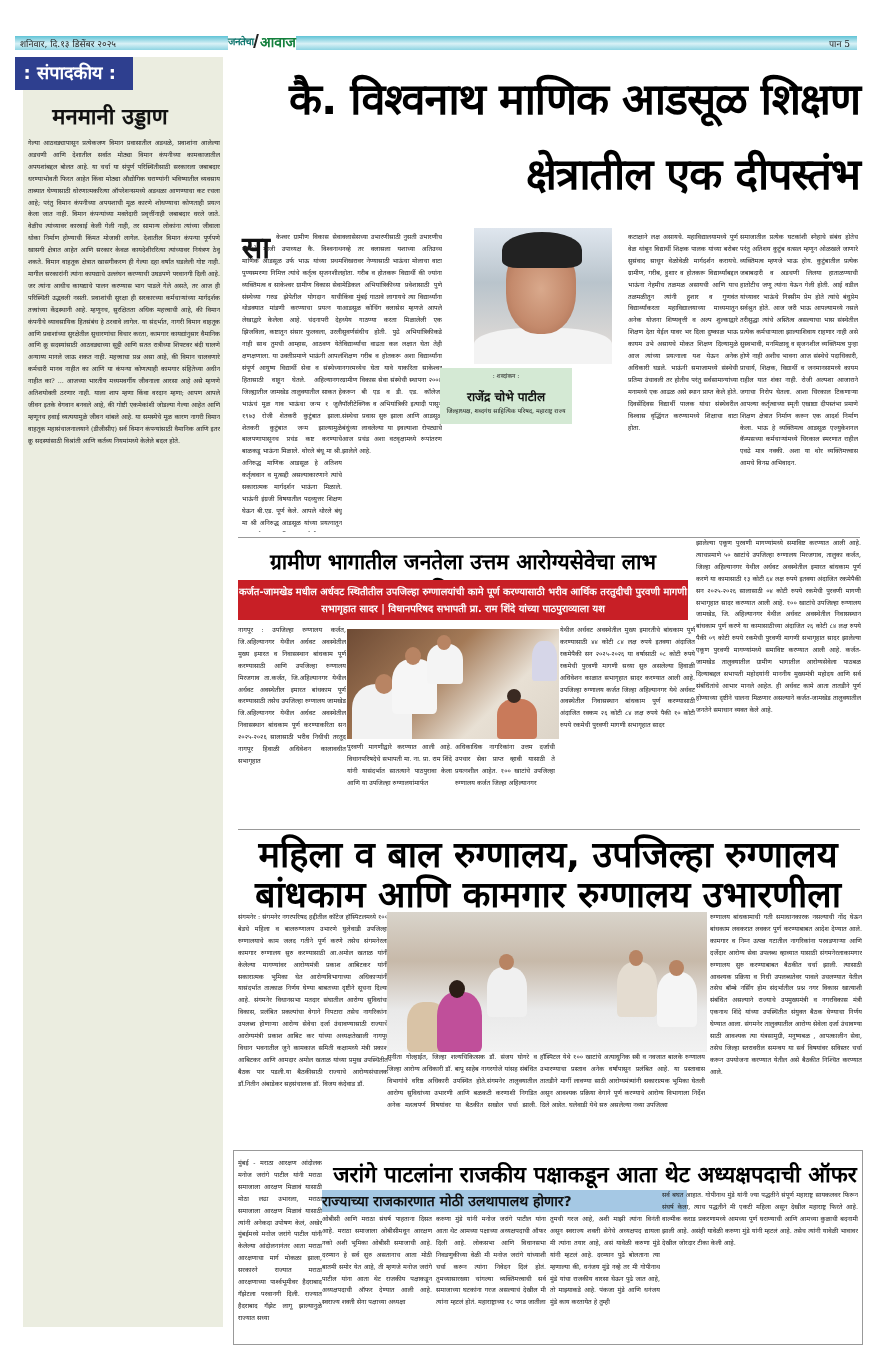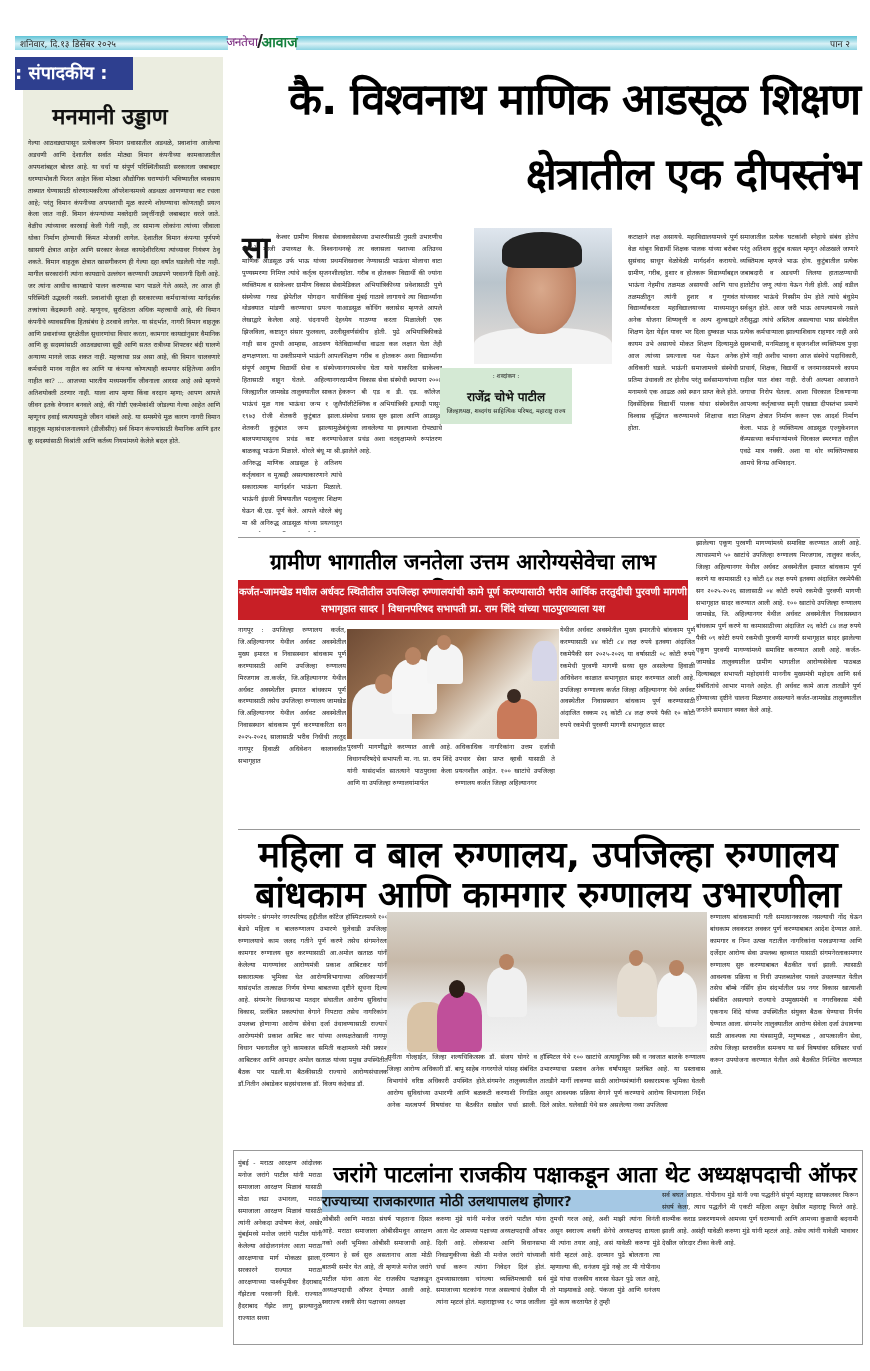--- a/index.html
+++ b/index.html
@@ -2,26 +2,26 @@
 <html><head>
 <meta charset="utf-8">
 <style>
 *{box-sizing:border-box;margin:0;padding:0}
 body{width:870px;height:1371px;background:#fff;font-family:"DejaVu Sans",sans-serif;color:#111;position:relative;overflow:hidden}
 .abs{position:absolute}
 #topbar{left:15px;top:36px;width:842px;height:14px;background:linear-gradient(180deg,#5fc3d6 0%,#d9f1f6 55%,#8ed4e2 100%);}
 #date{left:20px;top:37px;font-size:9px;color:#222;font-family:"DejaVu Serif",serif}
 #page-no{right:20px;top:37px;font-size:9px;color:#222;font-family:"DejaVu Serif",serif}
 #logo{left:228px;top:30px;width:68px;height:22px;display:flex;align-items:center;justify-content:center;background:#fff;}
-#logo span.l1{color:#701a75;font-weight:normal;font-size:12px;letter-spacing:-0.5px;font-family:"DejaVu Sans",sans-serif}
+#logo span.l1{color:#0f766e;font-weight:bold;font-size:10px;letter-spacing:-0.5px;font-family:"DejaVu Sans",sans-serif}
 #logo span.l2{color:#15803d;font-weight:bold;font-size:14px;font-family:"DejaVu Sans",sans-serif}
 #logo-mark{width:8px;height:14px;margin:0 1px;display:inline-block;border-left:2px solid #222;transform:skewX(-15deg)}
 #editorial{left:23px;top:57px;width:200px;height:1270px;background:#ebede0}
 #ed-banner{left:15px;top:57px;width:118px;height:33px;background:#2e3f8f;}
-#ed-banner-text{left:15px;top:60px;width:101px;text-align:left;color:#fff;font-size:18px;font-weight:bold}
+#ed-banner-text{left:15px;top:60px;width:101px;text-align:right;color:#fff;font-size:18px;font-weight:bold}
 #ed-title{left:23px;top:100px;width:174px;text-align:center;font-size:22px;font-weight:bold;color:#111}
 .bodytext{font-family:"DejaVu Serif",serif;font-size:6.4px;line-height:11.9px;color:#222;text-align:justify;overflow:hidden}
 #ed-body{left:28px;top:138px;width:192px;height:1190px}
 #main-headline{left:240px;top:62px;width:620px;text-align:right;font-size:43px;font-weight:bold;line-height:75px;letter-spacing:-1px;color:#000}
 #art1-col1{left:242px;top:232px;width:100px;height:300px}
 #dropcap{left:242px;top:226px;font-size:30px;font-weight:bold;color:#111}
 #art1-col2{left:342px;top:232px;width:100px;height:300px}
 #photo1{left:474px;top:228px;width:138px;height:136px;background:linear-gradient(180deg,#dfe6ee 0%,#b9c4cc 40%,#e9e0d9 100%);overflow:hidden}
 #photo1 .face{position:absolute;left:32px;top:16px;width:70px;height:90px;background:radial-gradient(ellipse at 50% 50%,#d9a98c 0%,#c48a6c 60%,#a56b50 100%);border-radius:40% 40% 45% 45%}
 #photo1 .hair{position:absolute;left:28px;top:4px;width:80px;height:36px;background:#222;border-radius:50% 50% 20% 20%}
@@ -61,21 +61,21 @@
 </head>
 <body>
 
 <div id="topbar" class="abs"></div>
 <div id="date" class="abs">शनिवार, दि.१३ डिसेंबर २०२५</div>
 <div id="logo" class="abs">
   <span class="l1">जनतेचा</span>
   <span id="logo-mark"></span>
   <span class="l2">आवाज</span>
 </div>
-<div id="page-no" class="abs">पान २</div>
+<div id="page-no" class="abs">पान 5</div>
 
 <div id="editorial" class="abs"></div>
 <div id="ed-banner" class="abs"></div>
 <div id="ed-banner-text" class="abs">: संपादकीय :</div>
 <div id="ed-title" class="abs">मनमानी उड्डाण</div>
 <div id="ed-body" class="abs bodytext">गेल्या आठवड्यापासून प्रत्येकजण विमान प्रवासातील अडथळे, प्रवाशांना आलेल्या अडचणी आणि देशातील सर्वात मोठ्या विमान कंपनीच्या कामकाजातील अपयशांबद्दल बोलत आहे. या चर्चा या संपूर्ण परिस्थितीसाठी सरकारला जबाबदार धरण्याभोवती फिरत आहेत किंवा मोठ्या औद्योगिक घराण्यांनी भविष्यातील व्यवसाय ताब्यात घेण्यासाठी धोरणात्मकरित्या ऑपरेशन्समध्ये अडथळा आणण्याचा कट रचला आहे; परंतु विमान कंपनीच्या अपयशाची मूळ कारणे शोधण्याचा कोणताही प्रयत्न केला जात नाही. विमान कंपन्यांच्या मक्तेदारी प्रवृत्तींनाही जबाबदार धरले जाते. वेळीच त्यांच्यावर कारवाई केली गेली नाही, तर सामान्य लोकांना त्यांच्या जीवाला धोका निर्माण होण्याची किंमत मोजावी लागेल. देशातील विमान कंपन्या पूर्णपणे खासगी क्षेत्रात आहेत आणि सरकार केवळ कायदेशीररित्या त्यांच्यावर नियंत्रण ठेवू शकते. विमान वाहतूक क्षेत्रात खासगीकरण ही गेल्या दहा वर्षांत घडलेली गोष्ट नाही. मागील सरकारांनी त्यांना कायद्याचे उल्लंघन करण्याची उघडपणे परवानगी दिली आहे. जर त्यांना आधीच कायद्याचे पालन करण्यास भाग पाडले गेले असते, तर आज ही परिस्थिती उद्भवली नसती. प्रवाशांची सुरक्षा ही सरकारच्या कर्मचाऱ्यांच्या मार्गदर्शक तत्त्वांच्या केंद्रस्थानी आहे. म्हणूनच, सुरक्षितता अधिक महत्त्वाची आहे, की विमान कंपनीचे व्यावसायिक हितसंबंध हे ठरवावे लागेल. या संदर्भात, नागरी विमान वाहतूक आणि प्रवाशांच्या सुरक्षेतील सुधारणांचा विचार करता, कामगार कायद्यांनुसार वैमानिक आणि क्रू सदस्यांसाठी आठवड्याच्या सुट्टी आणि सतत रात्रीच्या शिफ्टवर बंदी घालणे अन्याय्य मानले जाऊ शकत नाही. महत्त्वाचा प्रश्न असा आहे, की विमान चालवणारे कर्मचारी मानव नाहीत का आणि या कंपन्या कोणत्याही कामगार संहितेच्या अधीन नाहीत का? ... आजच्या भारतीय मध्यमवर्गीय जीवनाला आरसा आहे असे म्हणणे अतिशयोक्ती ठरणार नाही. याला शाप म्हणा किंवा वरदान म्हणा; आपण आपले जीवन इतके वेगवान बनवले आहे, की गोष्टी एकमेकांशी जोडल्या गेल्या आहेत आणि म्हणूनच हवाई व्यत्ययामुळे जीवन थांबले आहे. या समस्येचे मूळ कारण नागरी विमान वाहतूक महासंचालनालयाने (डीजीसीए) सर्व विमान कंपन्यांसाठी वैमानिक आणि इतर क्रू सदस्यांसाठी विश्रांती आणि कर्तव्य नियमांमध्ये केलेले बदल होते.</div>
 
 <div id="main-headline" class="abs">कै. विश्वनाथ माणिक आडसूळ शिक्षण क्षेत्रातील एक दीपस्तंभ</div>
 <div id="dropcap" class="abs">सा</div>
 <div id="art1-col1" class="abs bodytext" style="text-indent:34px">केश्वर ग्रामीण विकास सेवा संस्थेचे माजी उपाध्यक्ष कै. विश्वनाथ माणिक आडसूळ उर्फ भाऊ यांच्या प्रथम पुण्यस्मरणा निमित्त त्यांचे कर्तृत्व सृजनशील व्यक्तिमत्व व साकेश्वर ग्रामीण विकास सेवा संस्थेच्या गरुड झेपेतील योगदान याची थोडक्यात मांडणी करण्याचा प्रयत्न या लेखाद्वारे केलेला आहे. चंदनापरी देह झिजविला, कष्टातून संसार फुलवला, उरली नाही साथ तुमची आम्हास, आठवण येते क्षणक्षणाला. या उक्तीप्रमाणे भाऊंनी आपलं संपूर्ण आयुष्य विद्यार्थी सेवा व संस्थेच्या हितासाठी वाहून घेतले. अहिल्यानगर जिल्ह्यातील जामखेड तालुक्यातील साकत हे भाऊंचं मूळ गाव भाऊंचा जन्म १ जुलै १९७३ रोजी शेतकरी कुटुंबात झाला. शेतकरी कुटुंबात जन्म झाल्यामुळे बालपणापासूनच प्रचंड कष्ट करण्याचे बाळकडू भाऊंना मिळाले. थोरले बंधू मा श्री. अनिरुद्ध माणिक आडसूळ हे अतिशय कर्तृत्ववान व मुत्सद्दी असल्याकारणाने त्यांचे सकारात्मक मार्गदर्शन भाऊंना मिळाले. भाऊंनी इंग्रजी विषयातील पदव्युत्तर शिक्षण घेऊन बी.एड. पूर्ण केले. आपले थोरले बंधू मा श्री अनिरुद्ध आडसूळ यांच्या प्रयत्नातून साकारलेल्या व अहिल्यानगर येथील</div>

